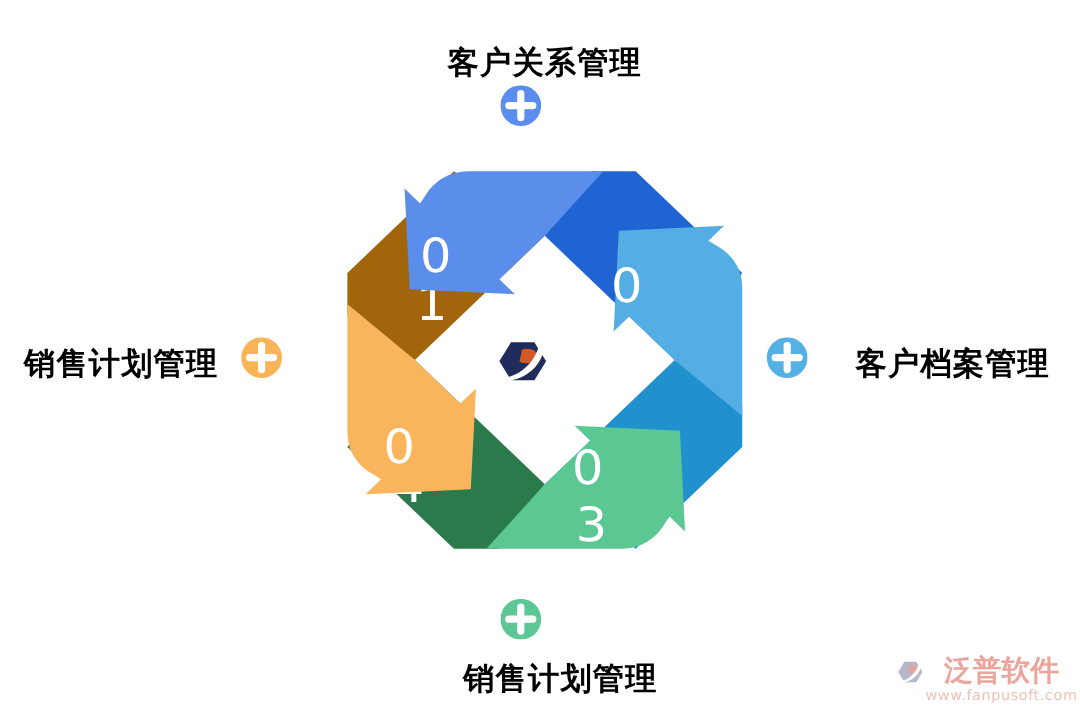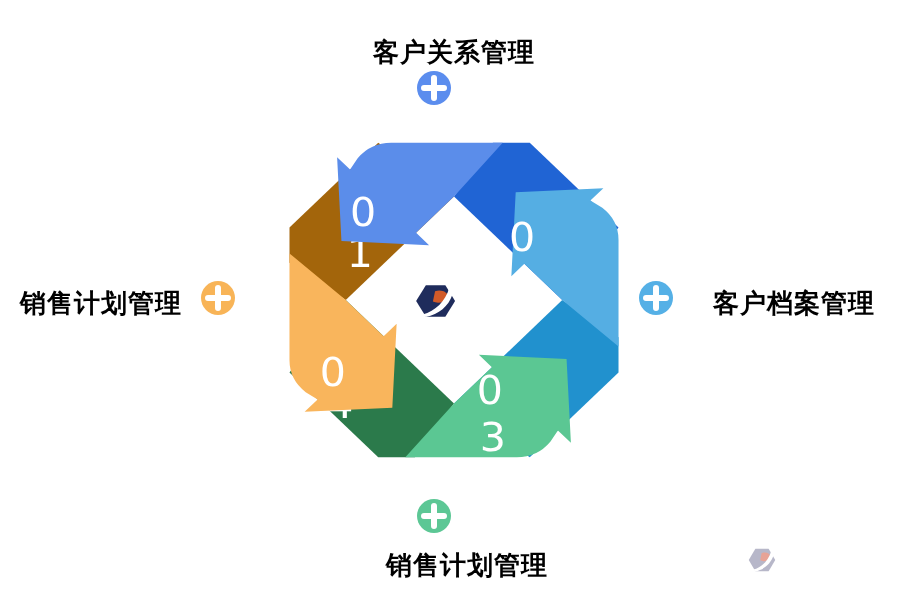--- a/index.html
+++ b/index.html
@@ -78,15 +78,19 @@
     <circle cx="17" cy="17" r="17" fill="#5CC795"></circle>
     <path d="M17 7 V27 M7 17 H27" stroke="#ffffff" stroke-width="6" stroke-linecap="round" fill="none"></path>
   </svg>
 
   <div id="watermark">
     <svg width="28" height="28" viewBox="0 0 38 36">
       <path d="M1,18 L10,2.8 L28,2.8 L37,18 L28,33.2 L10,33.2 Z" fill="#A0A0B8"></path>
       <path d="M18.5,8.5 C25,6.5 30,9.5 31.5,14.5 C27,20 20.5,20.5 16.5,18.5 Z" fill="#E08573"></path>
       <path d="M7,31 C19,28 28,18 31.5,6 L34.5,12 C31,23 22,31 10,33.5 Z" fill="#ffffff"></path>
     </svg>
+    <div class="wm-texts">
+      <div class="wm-brand">泛普软件</div>
+      <div class="wm-url">www.fanpusoft.com</div>
+    </div>
   </div>
 
 </div>
 
 </body></html>

